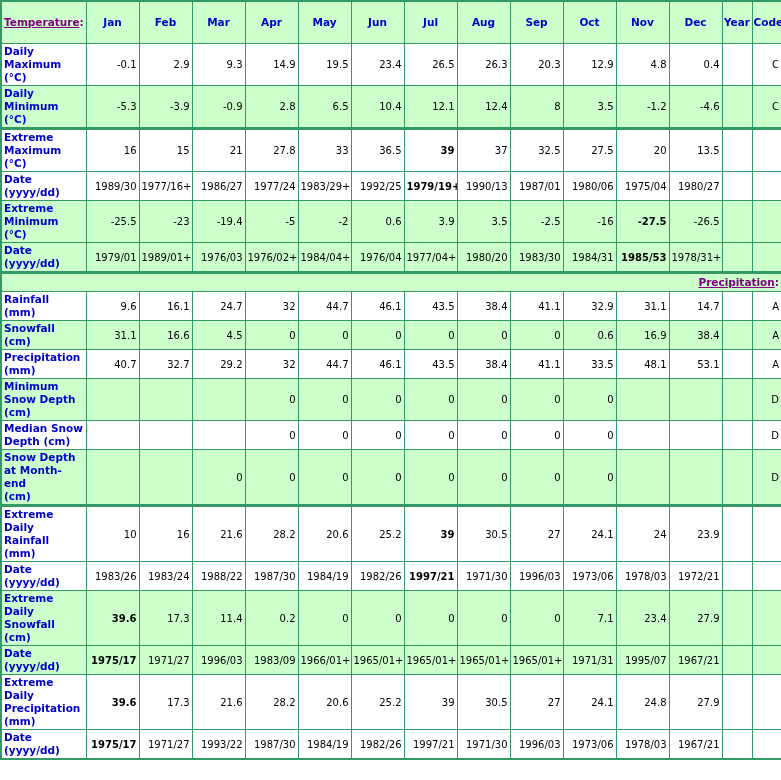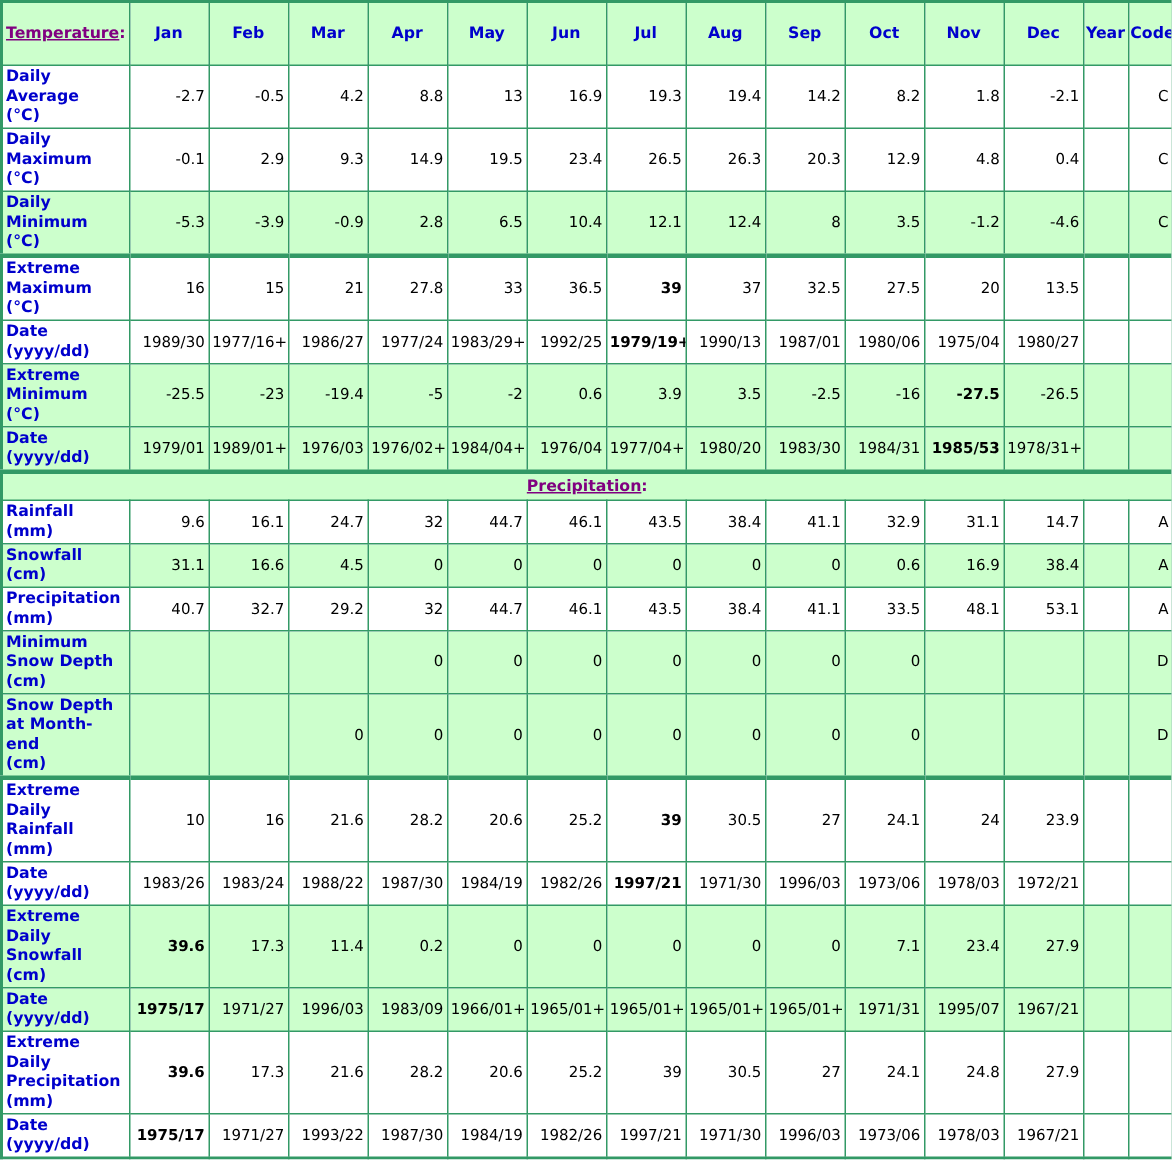--- a/index.html
+++ b/index.html
@@ -44,21 +44,21 @@
   td.val, td.year-cell, td.code-cell{
     text-align:right;
     padding:1px 2px;
     white-space:nowrap;
   }
   td.val.bold{font-weight:bold;}
   td.sec-cell{
     color:#800080;
     font-weight:bold;
     font-size:10.5px;
-    text-align:center;
+    text-align:right;
     padding:2px 2px;
   }
   .sec-link{
     color:#800080;
     text-decoration:underline;
     cursor:pointer;
   }
 </style>
 </head>
 <body>
@@ -93,38 +93,20 @@
         <td class="month-h">Jul</td>
         <td class="month-h">Aug</td>
         <td class="month-h">Sep</td>
         <td class="month-h">Oct</td>
         <td class="month-h">Nov</td>
         <td class="month-h">Dec</td>
         <td class="month-h">Year</td>
         <td class="month-h">Code</td>
       </tr>
       <tr>
-        <td class="label">Daily Average
-(°C)</td>
-        <td class="val">-2.7</td>
-        <td class="val">-0.5</td>
-        <td class="val">4.2</td>
-        <td class="val">8.8</td>
-        <td class="val">13</td>
-        <td class="val">16.9</td>
-        <td class="val">19.3</td>
-        <td class="val">19.4</td>
-        <td class="val">14.2</td>
-        <td class="val">8.2</td>
-        <td class="val">1.8</td>
-        <td class="val">-2.1</td>
-        <td class="year-cell"></td>
-        <td class="code-cell">C</td>
-      </tr>
-      <tr>
         <td class="label">Daily
 Maximum
 (°C)</td>
         <td class="val">-0.1</td>
         <td class="val">2.9</td>
         <td class="val">9.3</td>
         <td class="val">14.9</td>
         <td class="val">19.5</td>
         <td class="val">23.4</td>
         <td class="val">26.5</td>
@@ -297,20 +279,38 @@
         <td class="val">0</td>
         <td class="val">0</td>
         <td class="val">0</td>
         <td class="val">0</td>
         <td class="val">0</td>
         <td class="val"></td>
         <td class="val"></td>
         <td class="year-cell"></td>
         <td class="code-cell">D</td>
       </tr>
+      <tr>
+        <td class="label">Median Snow
+Depth (cm)</td>
+        <td class="val"></td>
+        <td class="val"></td>
+        <td class="val"></td>
+        <td class="val">0</td>
+        <td class="val">0</td>
+        <td class="val">0</td>
+        <td class="val">0</td>
+        <td class="val">0</td>
+        <td class="val">0</td>
+        <td class="val">0</td>
+        <td class="val"></td>
+        <td class="val"></td>
+        <td class="year-cell"></td>
+        <td class="code-cell">D</td>
+      </tr>
       <tr class="shade">
         <td class="label">Snow Depth
 at Month-end
 (cm)</td>
         <td class="val"></td>
         <td class="val"></td>
         <td class="val">0</td>
         <td class="val">0</td>
         <td class="val">0</td>
         <td class="val">0</td>

